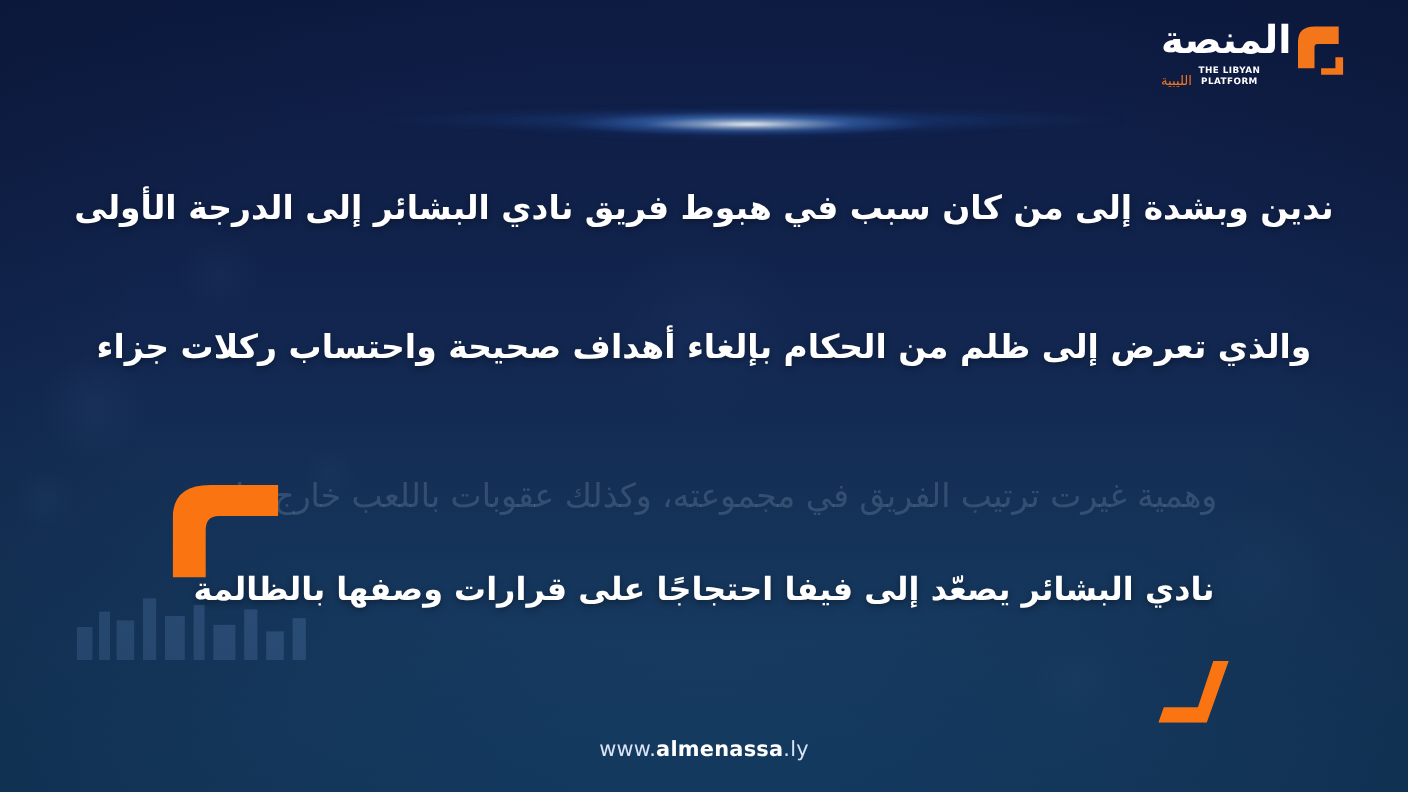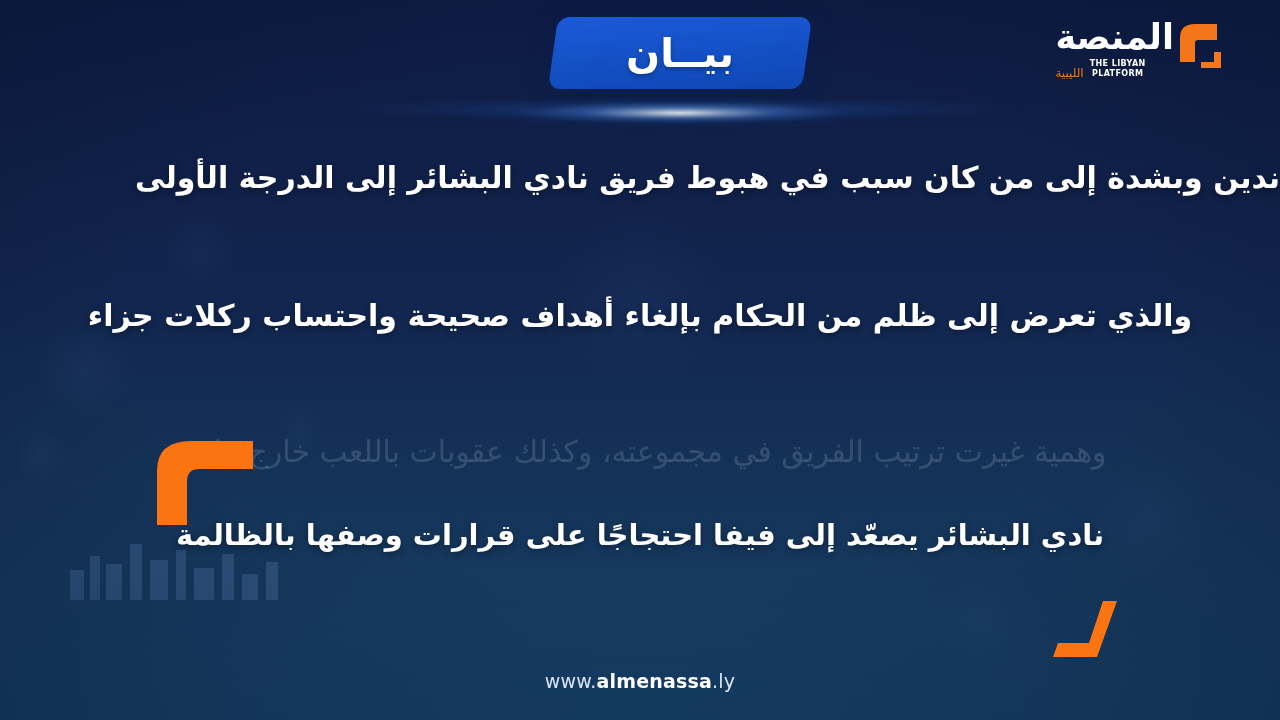--- a/index.html
+++ b/index.html
@@ -164,21 +164,21 @@
     left: 0;
     width: 1280px;
     text-align: center;
     color: #ffffff;
     font-size: 30px;
     font-weight: bold;
     letter-spacing: 0.2px;
     text-shadow: 0 2px 6px rgba(0,0,0,0.35);
     direction: rtl;
   }
-  .line-1 { top: 160px; text-align: right; }
+  .line-1 { top: 172px; }
   .line-2 { top: 298px; }
   .line-3 {
     top: 434px;
     color: rgba(215,231,250,0.17);
     font-weight: normal;
     text-shadow: none;
   }
 
   
   .deco-hook {
@@ -246,24 +246,20 @@
       <rect x="182" y="44" width="16" height="26"></rect>
       <rect x="206" y="32" width="12" height="38"></rect>
     </g>
   </svg>
 
   <div class="bg-vignette"></div>
 
   <div class="banner-glow-wide"></div>
   <div class="banner-glow"></div>
 
-  <div class="banner-wrap">
-    <div class="banner-shape"></div>
-    <div class="banner-text">بيــان</div>
-  </div>
 
   <div class="logo">
     <div class="logo-texts">
       <div class="logo-ar-main">المنصة</div>
       <div class="logo-row2">
         <div class="logo-en">
           <div>THE LIBYAN</div>
           <div>PLATFORM</div>
         </div>
         <div class="logo-ar-sub">الليبية</div>

